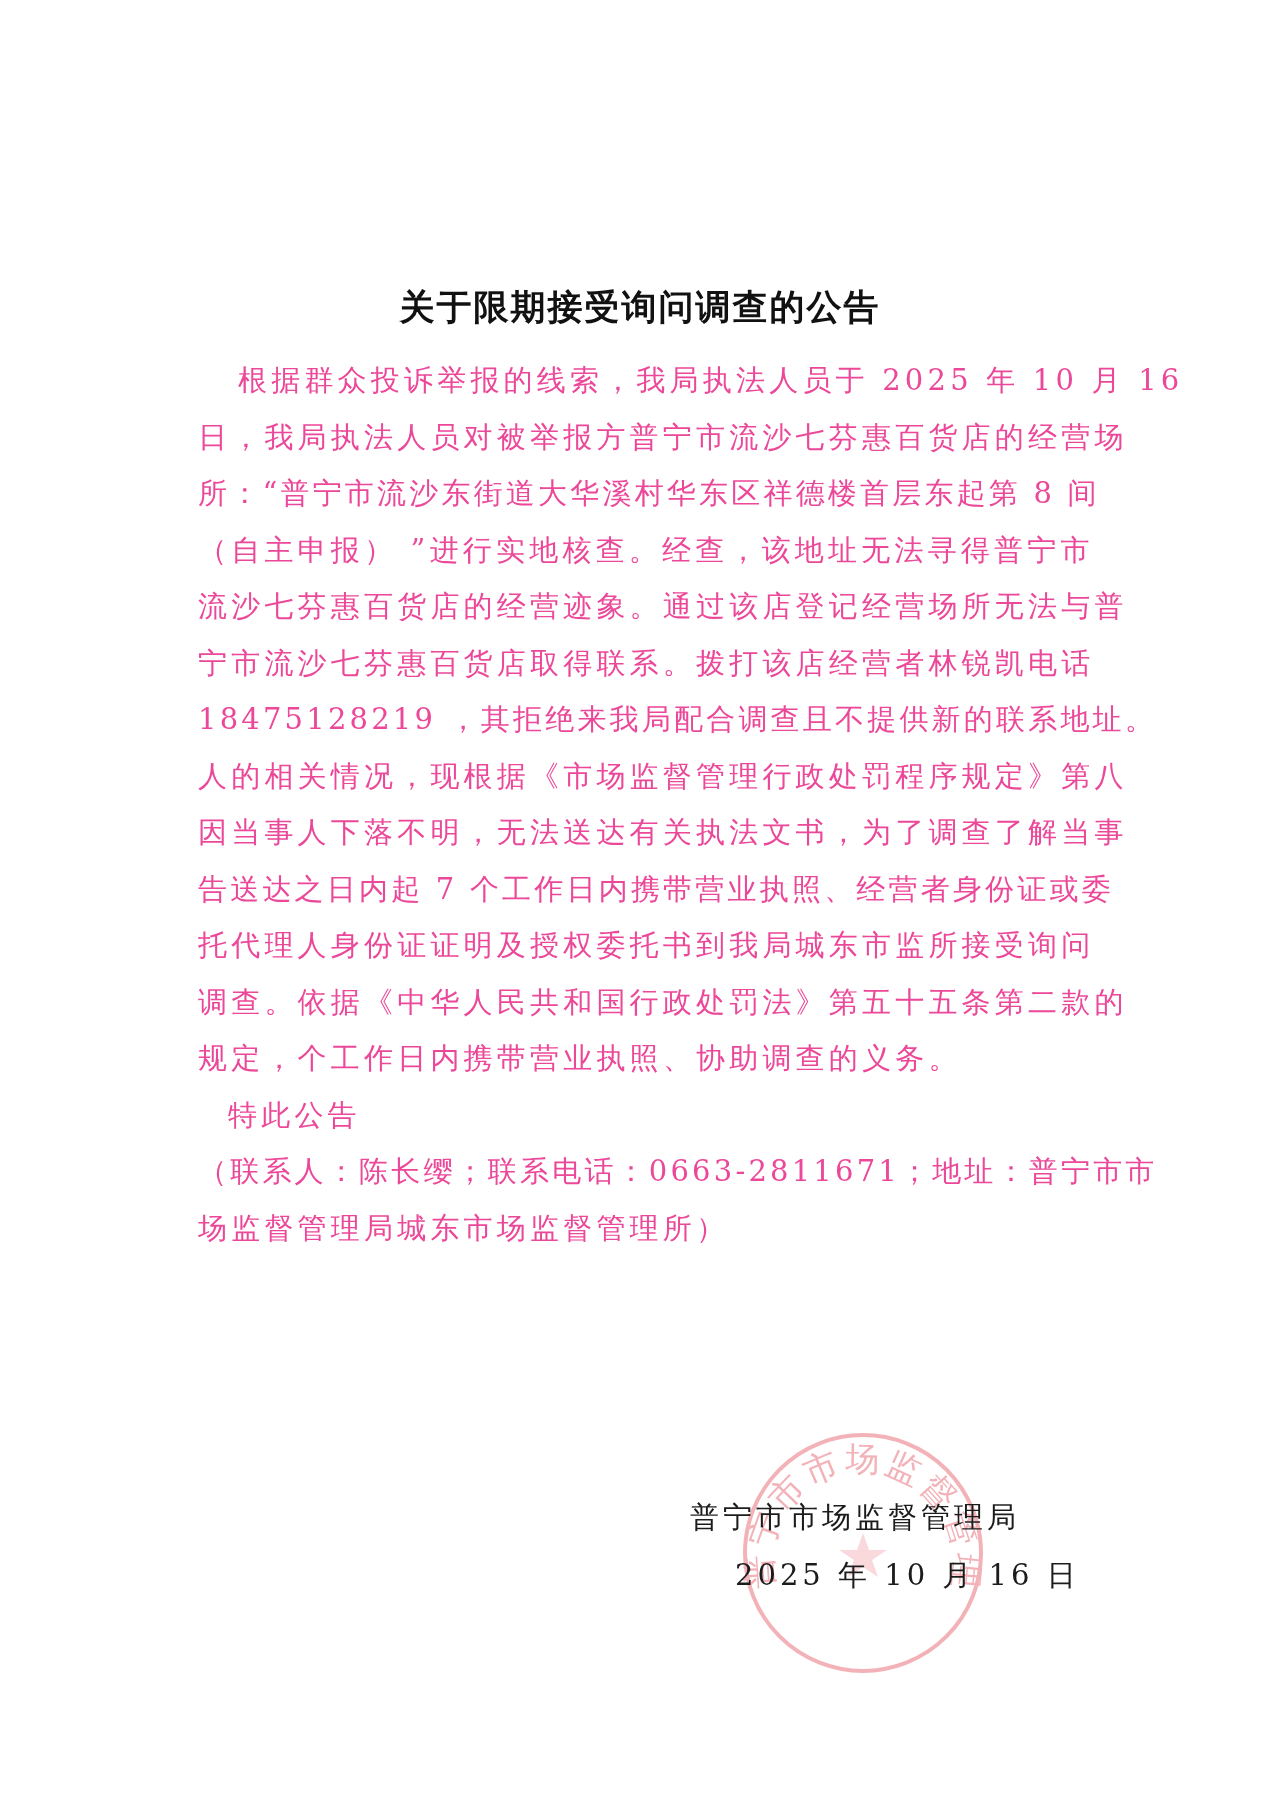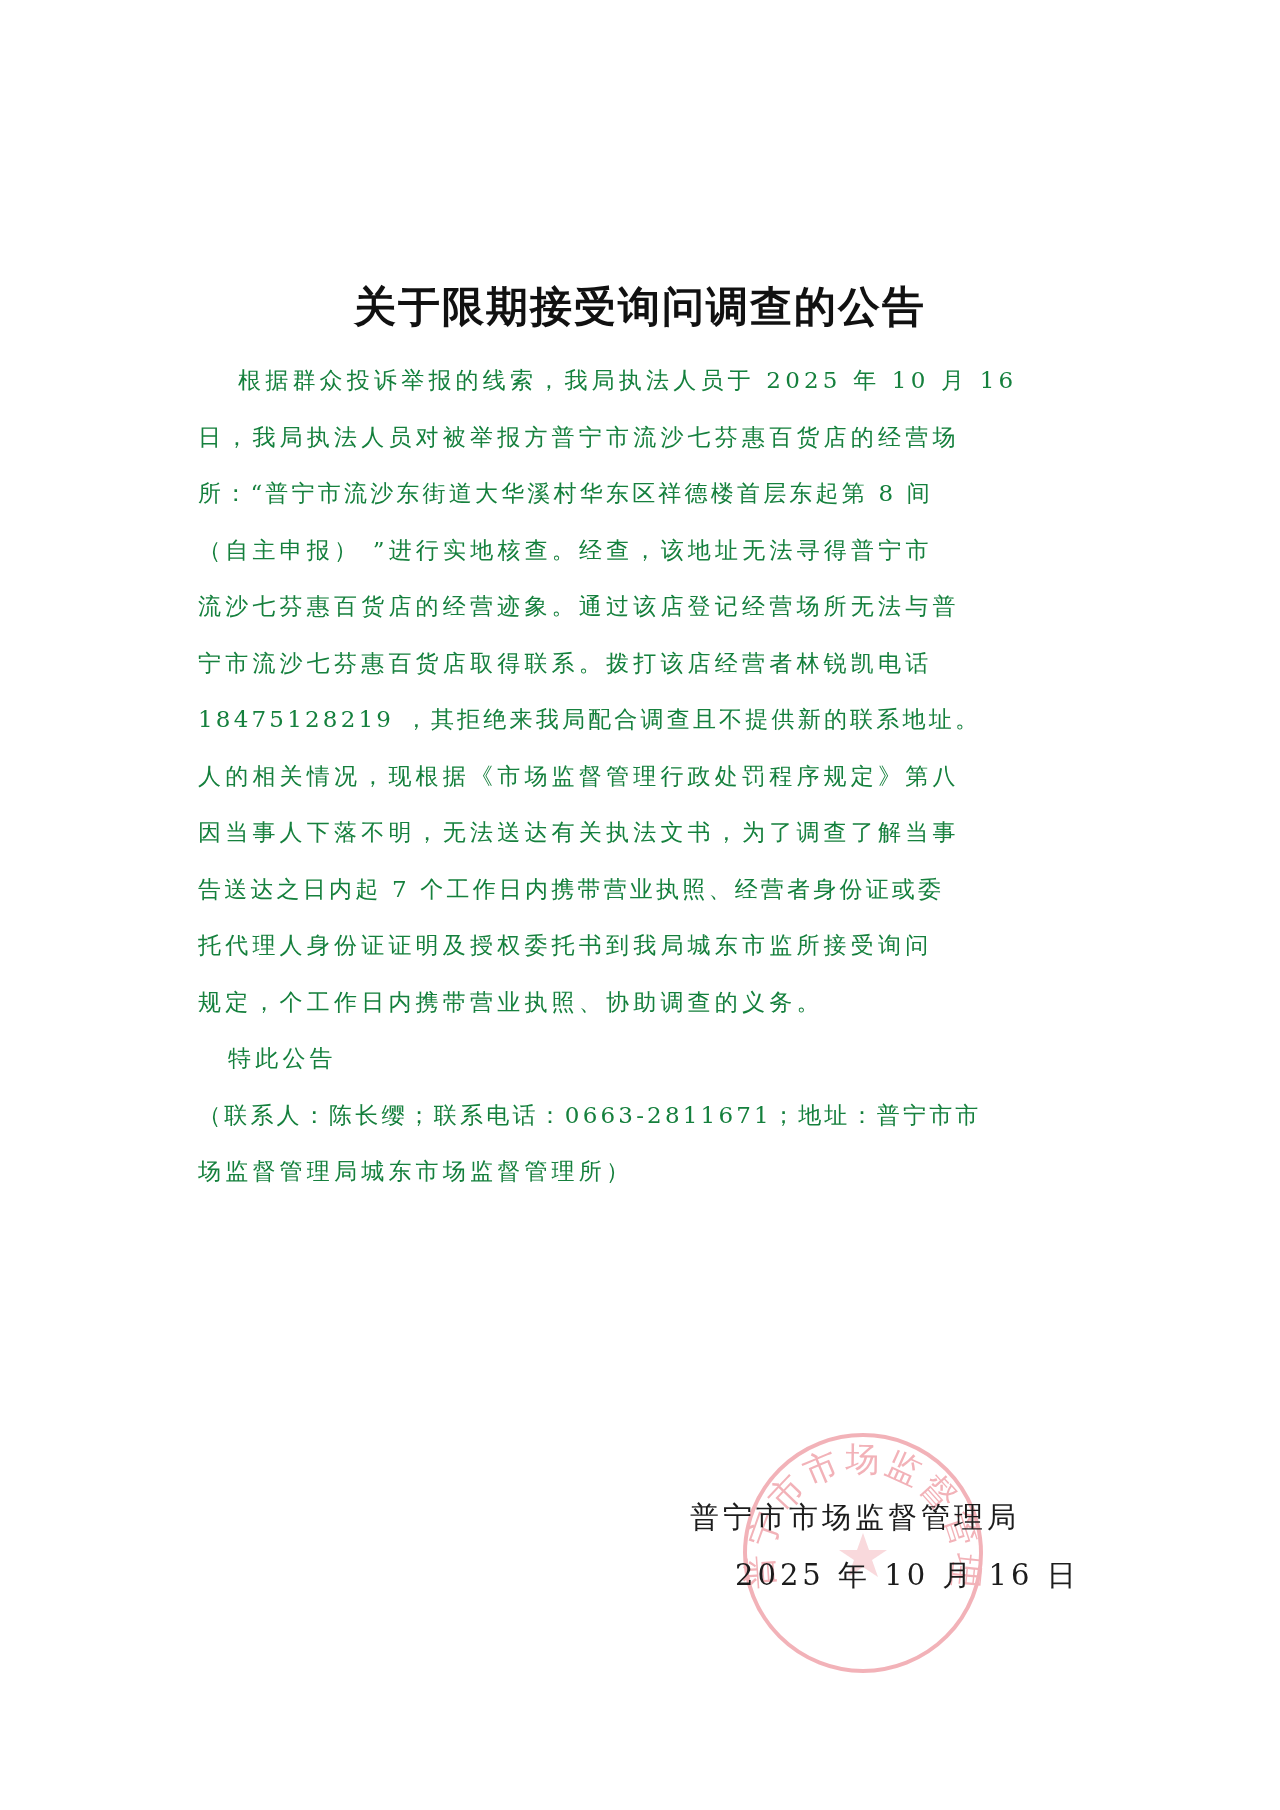--- a/index.html
+++ b/index.html
@@ -23,38 +23,38 @@
       background: #ffffff;
     }
     .title {
       position: absolute;
       left: 0;
       width: 1280px;
       top: 283px;
       text-align: center;
       font-family: "DejaVu Sans", "Liberation Sans", sans-serif;
       font-weight: bold;
-      font-size: 42px;
+      font-size: 35px;
       letter-spacing: 2px;
       color: #111111;
       line-height: 48px;
     }
     .body-text {
       position: absolute;
       left: 198px;
       top: 352px;
       width: 900px;
     }
     .line {
       height: 56.5px;
       line-height: 56.5px;
-      font-size: 23px;
+      font-size: 29px;
       letter-spacing: 4.2px;
       white-space: nowrap;
-      color: #15803d;
+      color: #ec4899;
     }
     .line.indent {
       padding-left: 40px;
     }
     .line.indent-sm {
       padding-left: 30px;
     }
     .line.tight {
       letter-spacing: 3.2px;
     }
@@ -98,20 +98,21 @@
     <div class="line">日，我局执法人员对被举报方普宁市流沙七芬惠百货店的经营场</div>
     <div class="line tight">所：“普宁市流沙东街道大华溪村华东区祥德楼首层东起第 8 间</div>
     <div class="line">（自主申报） ”进行实地核查。经查，该地址无法寻得普宁市</div>
     <div class="line">流沙七芬惠百货店的经营迹象。通过该店登记经营场所无法与普</div>
     <div class="line">宁市流沙七芬惠百货店取得联系。拨打该店经营者林锐凯电话</div>
     <div class="line tight">18475128219 ，其拒绝来我局配合调查且不提供新的联系地址。</div>
     <div class="line">人的相关情况，现根据《市场监督管理行政处罚程序规定》第八</div>
     <div class="line">因当事人下落不明，无法送达有关执法文书，为了调查了解当事</div>
     <div class="line tight">告送达之日内起 7 个工作日内携带营业执照、经营者身份证或委</div>
     <div class="line">托代理人身份证证明及授权委托书到我局城东市监所接受询问</div>
+    <div class="line">调查。依据《中华人民共和国行政处罚法》第五十五条第二款的</div>
     <div class="line">规定，个工作日内携带营业执照、协助调查的义务。</div>
     <div class="line indent-sm">特此公告</div>
     <div class="line tight">（联系人：陈长缨；联系电话：0663-2811671；地址：普宁市市</div>
     <div class="line">场监督管理局城东市场监督管理所）</div>
   </div>
 
   <svg class="stamp" viewBox="0 0 250 250" xmlns="http://www.w3.org/2000/svg">
     <circle cx="125" cy="125" r="118" fill="none" stroke="#e8747f" stroke-width="4"></circle>
     <defs>
       <path id="sealArc" d="M 40 170 A 92 92 0 1 1 210 170"></path>

